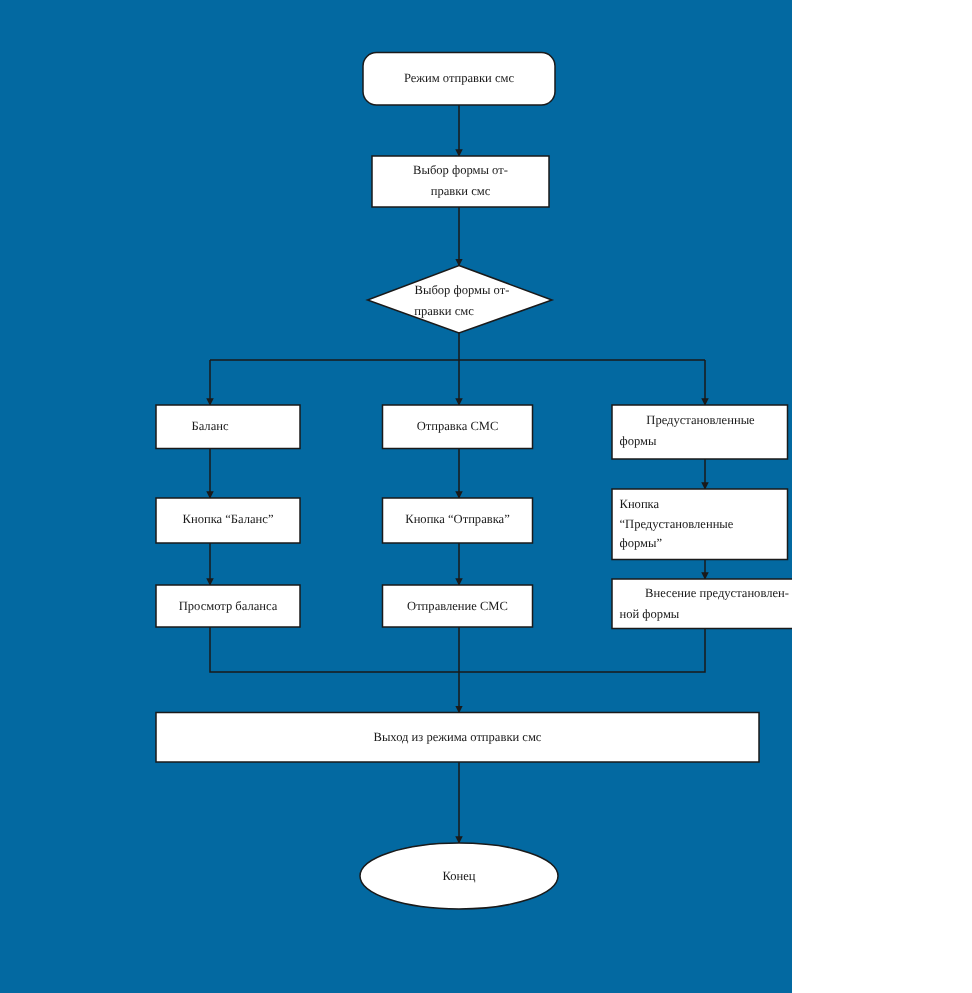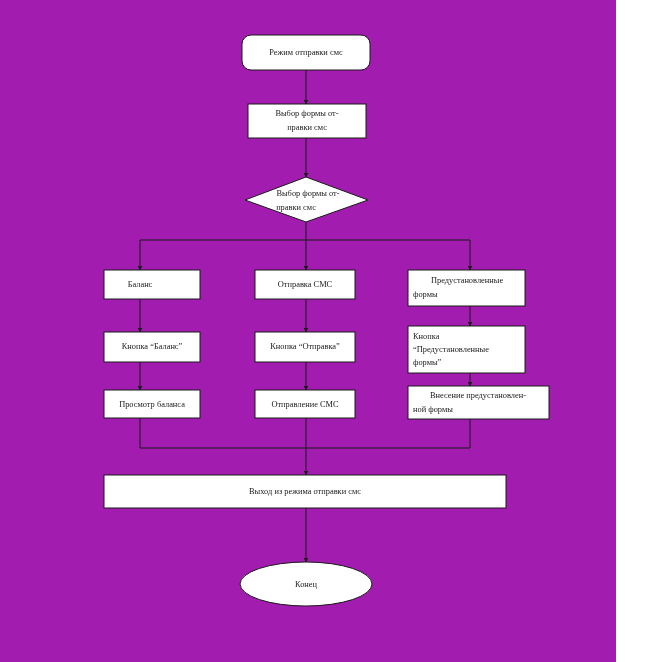--- a/index.html
+++ b/index.html
@@ -6,23 +6,23 @@
   html, body {
     margin: 0;
     padding: 0;
     background: #ffffff;
   }
   body {
     font-family: "Liberation Serif", serif;
   }
   #page {
     position: relative;
-    width: 616px;
+    width: 528px;
     height: 662px;
-    background: #a21caf;
+    background: #0369a1;
     overflow: hidden;
   }
   #flow-svg {
     display: block;
     width: 648px;
     height: 662px;
   }
   .node-shape {
     fill: #ffffff;
     stroke: #1a1a1a;

